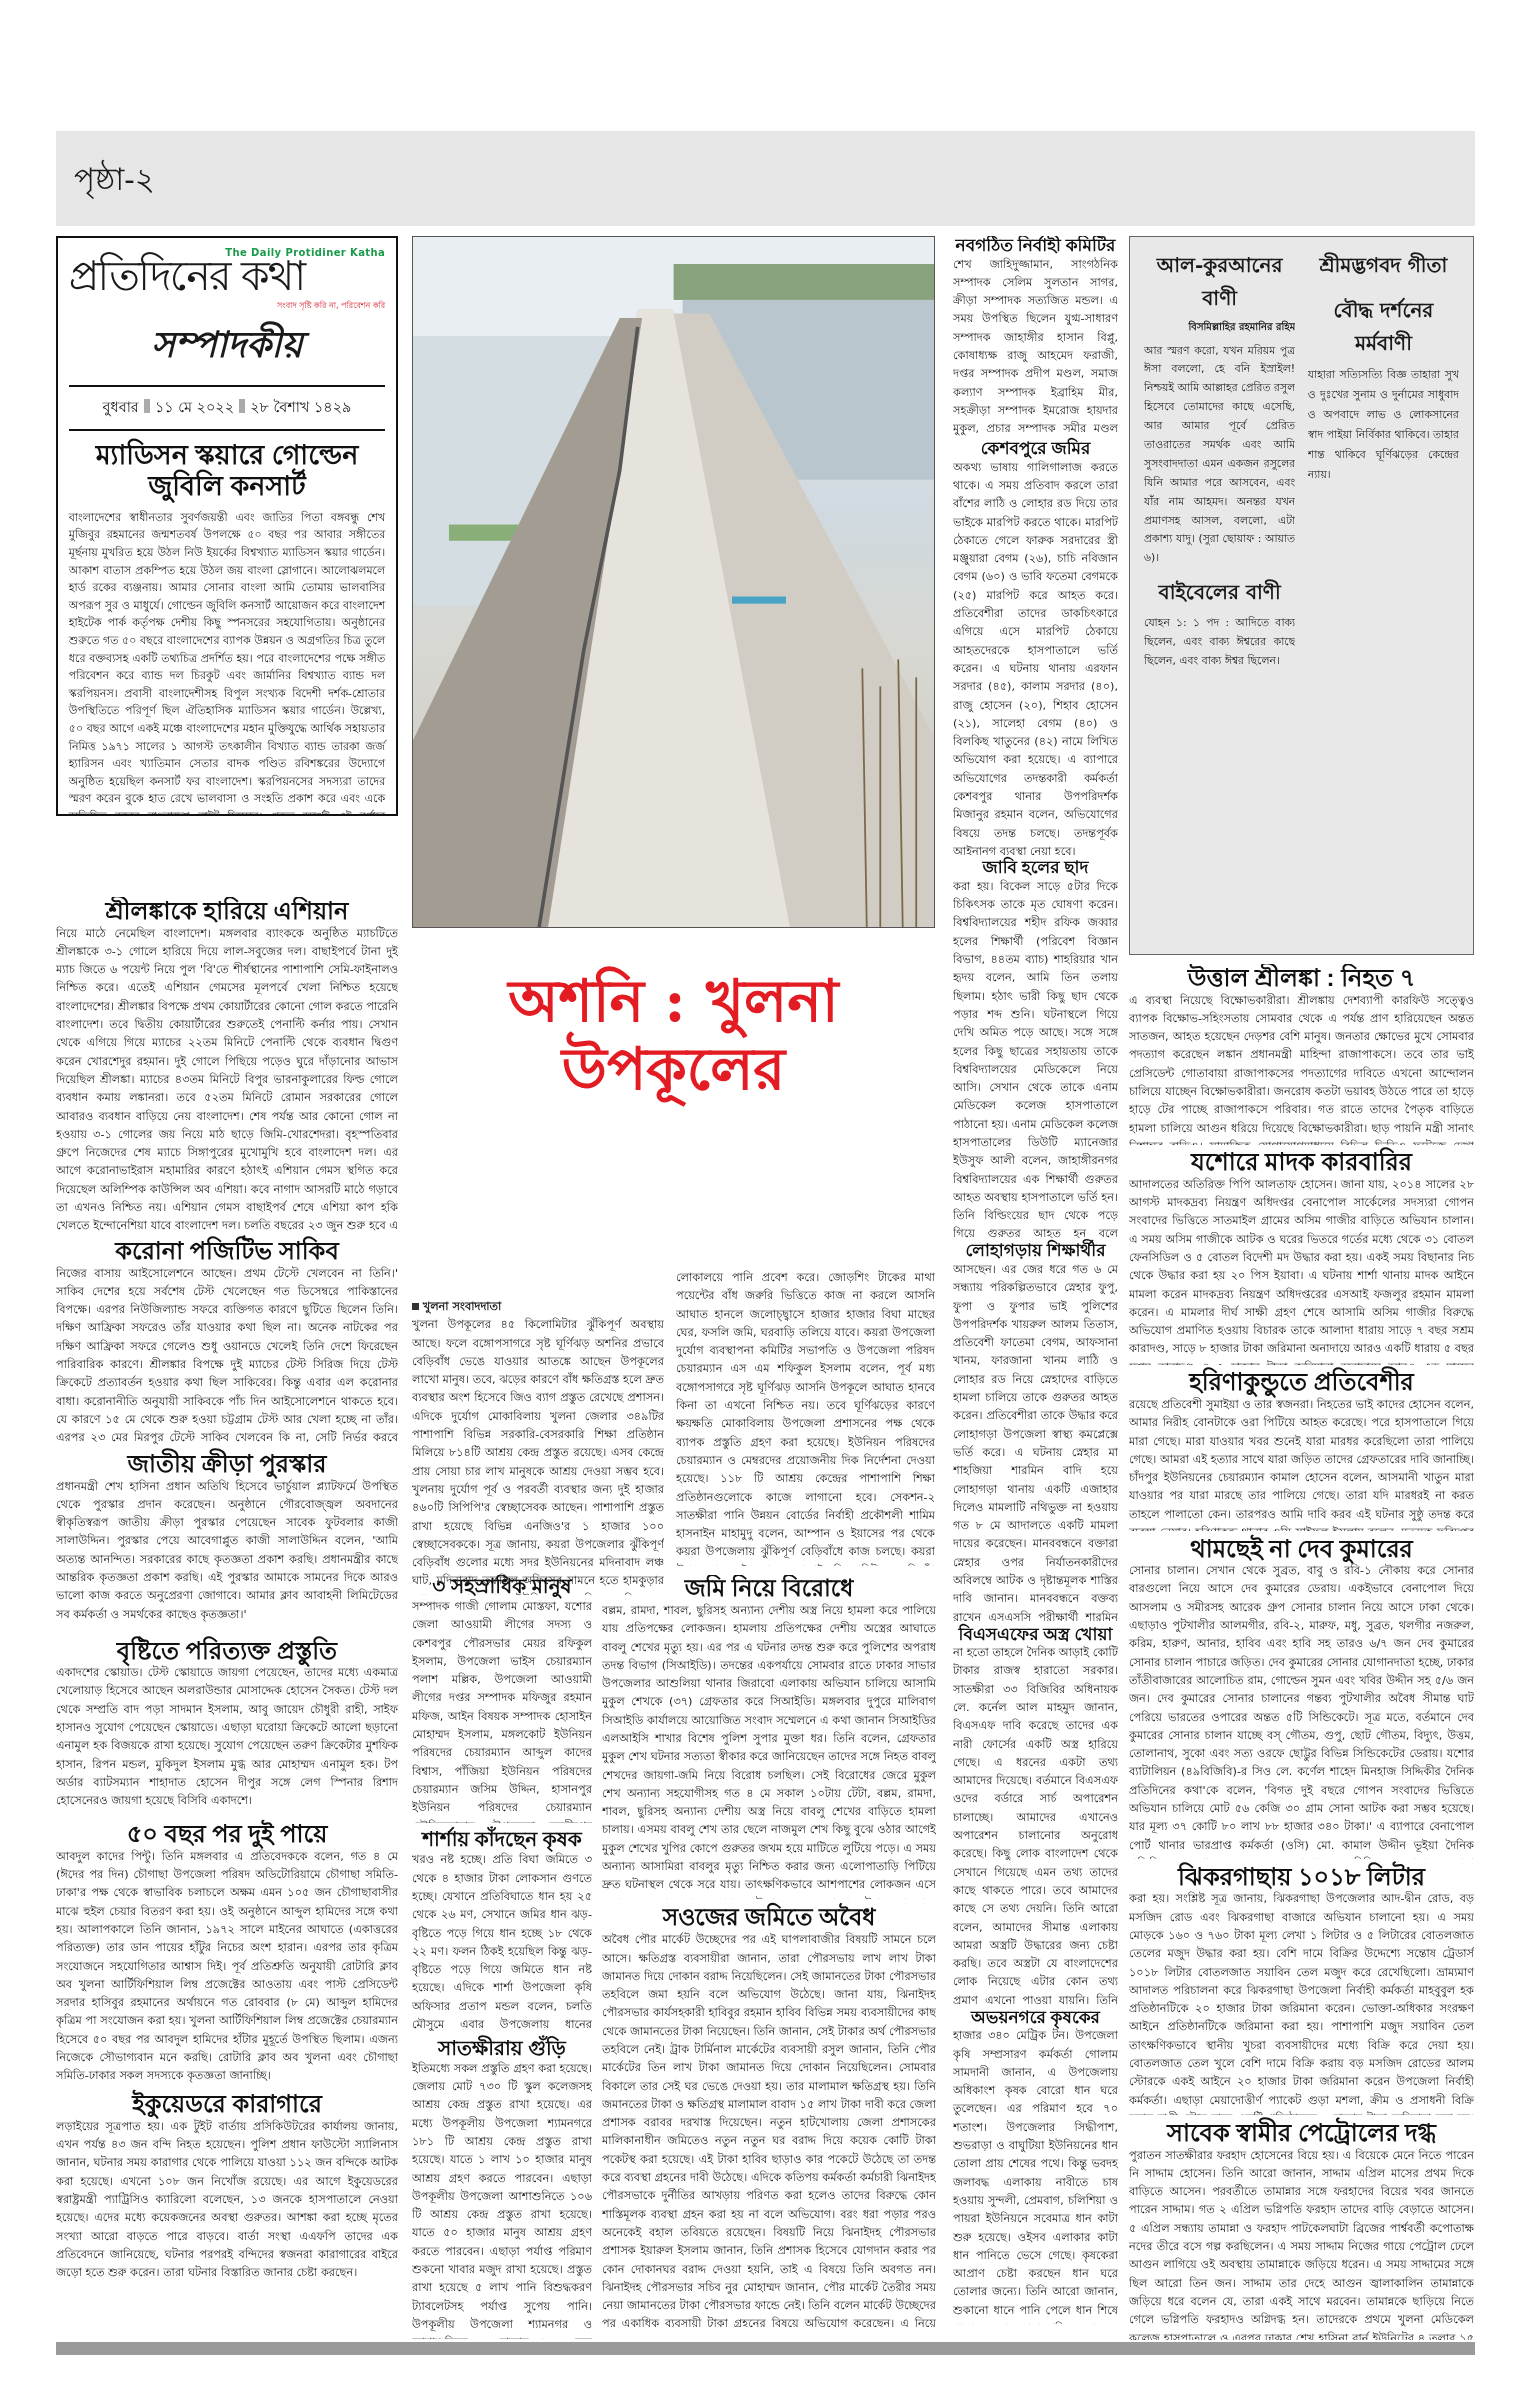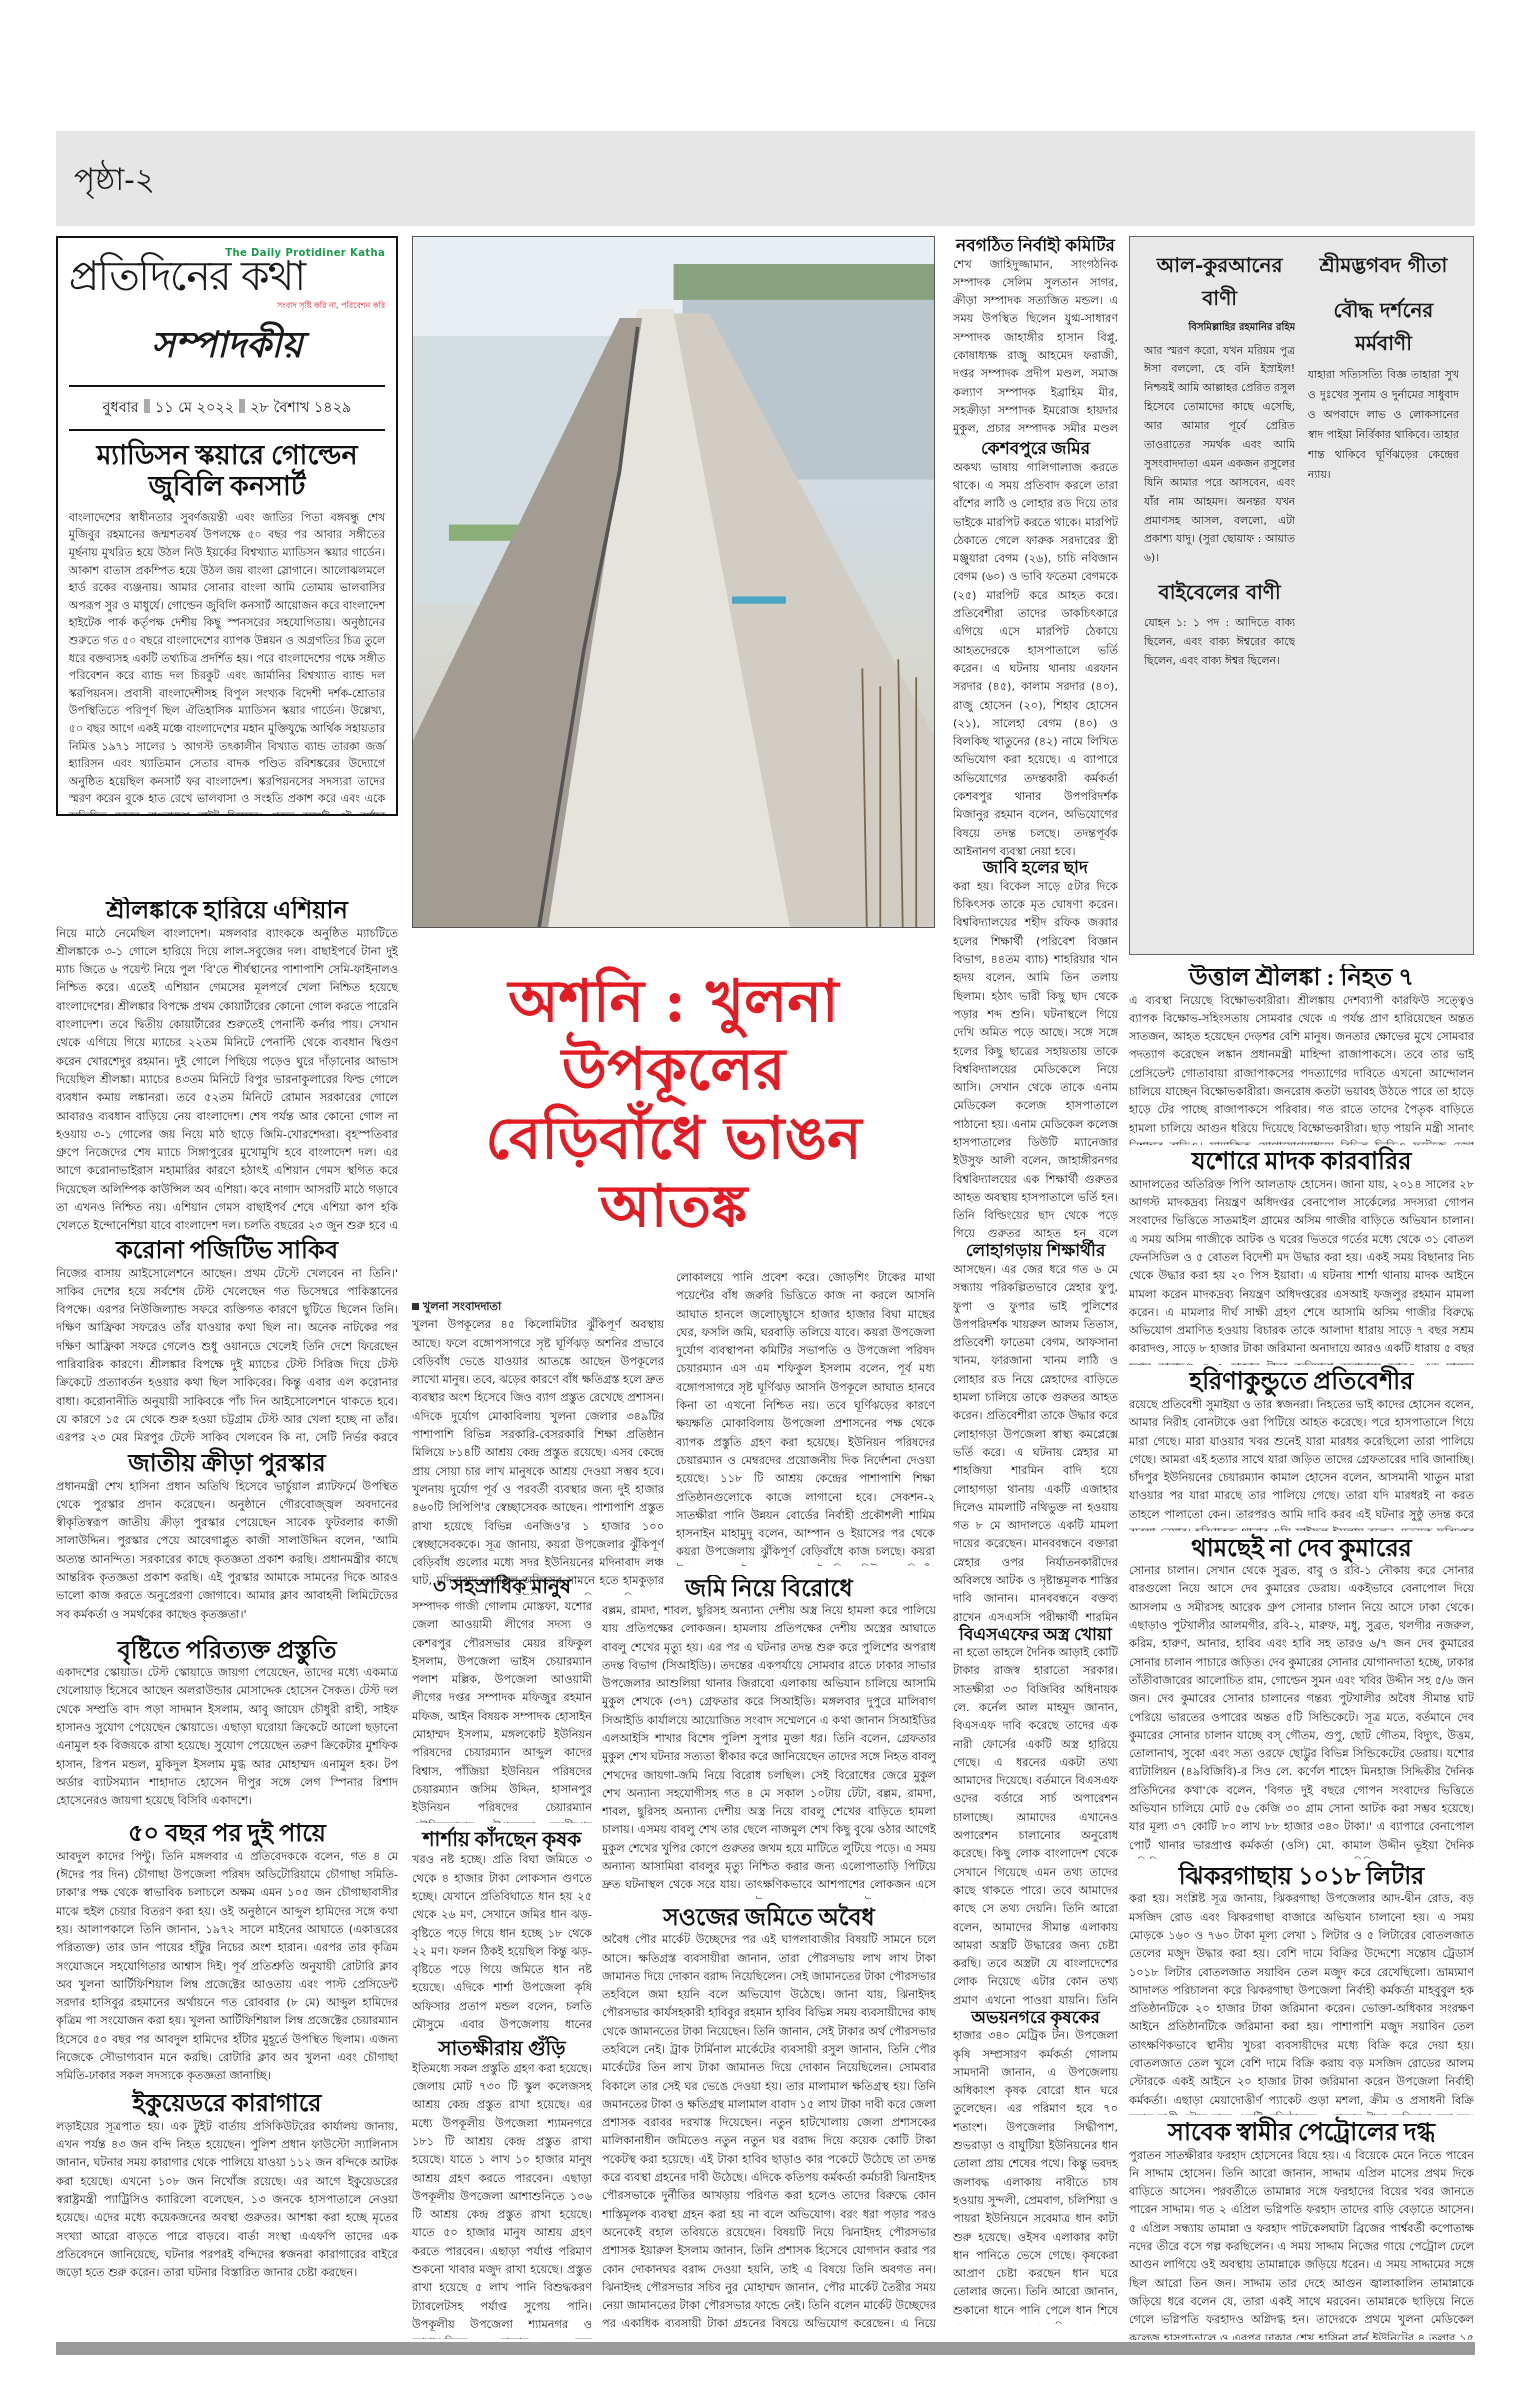--- a/index.html
+++ b/index.html
@@ -9,21 +9,21 @@
   .hdrbar{left:56px;top:131px;width:1419px;height:95px;background:#e6e6e6}
   .pageno{left:74px;top:155px;font-size:31px;font-family:"DejaVu Serif",serif}
   .editbox{left:56px;top:236px;width:342px;height:580px;border:2.7px solid #111;padding:9px 10.8px}
   .mast{font-family:"DejaVu Serif",serif;font-weight:normal;font-size:41px;line-height:1;letter-spacing:-1.8px;white-space:nowrap}
   .mast-en{font-size:10px;color:#1a9a4a;font-weight:bold;text-align:right;margin-bottom:-1.8px;letter-spacing:0.4px}
   .mast-tag{font-size:8px;color:#d42a3a;text-align:right;margin-top:1.8px}
   .edtitle{font-family:"DejaVu Serif",serif;font-style:italic;font-weight:bold;font-size:36px;text-align:center;margin:5.4px 0 7.2px}
   .rule{border-top:2.7px solid #111;margin:3.6px 0}
   .dateline{font-size:14.4px;text-align:center;padding:5.4px 0}
   .dateline .sep{display:inline-block;width:5.4px;height:14.4px;background:#aaa;margin:0 5.4px;vertical-align:-1.8px}
-  .head{font-family:Liberation Serif, serif;font-weight:bold;text-align:center;line-height:1.15;color:#111}
+  .head{font-family:Liberation Sans, sans-serif;font-weight:bold;text-align:center;line-height:1.15;color:#111}
   .body{font-size:11.3px;line-height:1.62;text-align:justify;color:#222}
   .col{overflow:hidden}
   .photo{left:412px;top:236px;width:523px;height:692px;border:0.9px solid #555;overflow:hidden;
     background:linear-gradient(180deg,#e8eef2 0%,#dfe7ec 20%,#cfd9df 40%,#d8d8d2 60%,#c8c4bc 100%)}
   .redhead{left:412px;top:967px;width:523px;color:#e31b23;font-family:"DejaVu Serif",serif;font-weight:bold;
     font-size:58px;line-height:1.18;text-align:center}
   .relbox{left:1129px;top:236px;width:345px;height:719px;background:#e8e8e8;border:1.8px solid #666;padding:9px 14px}
   .relgrid{display:flex;gap:12.6px;height:100%}
   .relcol{flex:1;overflow:hidden}
   .relhead{font-family:"DejaVu Serif",serif;font-weight:bold;font-size:20px;text-align:center;margin:3.6px 0 3.6px}
@@ -94,21 +94,20 @@
         <line x1="500" y1="480" x2="505" y2="770"></line>
         <line x1="520" y1="500" x2="520" y2="770"></line>
         <line x1="540" y1="470" x2="545" y2="770"></line>
         <line x1="560" y1="490" x2="560" y2="770"></line>
       </g>
   </svg>
 </div>
 
 <div class="abs redhead">
   <div>অশনি : খুলনা উপকূলের</div>
-  <div>বেড়িবাঁধে ভাঙন আতঙ্ক</div>
 </div>
 
 <div class="abs col" style="left:412px;top:1298px;width:252px;height:297px">
   <div class="body byline" style="font-weight:bold">খুলনা সংবাদদাতা</div>
   <div class="body" style="height:279px;overflow:hidden">খুলনা উপকূলের ৪৫ কিলোমিটার ঝুঁকিপূর্ণ অবস্থায় আছে। ফলে বঙ্গোপসাগরে সৃষ্ট ঘূর্ণিঝড় অশনির প্রভাবে বেড়িবাঁধ ভেঙে যাওয়ার আতঙ্কে আছেন উপকূলের লাখো মানুষ। তবে, ঝড়ের কারণে বাঁধ ক্ষতিগ্রস্ত হলে দ্রুত ব্যবস্থার অংশ হিসেবে জিও ব্যাগ প্রস্তুত রেখেছে প্রশাসন। এদিকে দুর্যোগ মোকাবিলায় খুলনা জেলার ৩৪৯টির পাশাপাশি বিভিন্ন সরকারি-বেসরকারি শিক্ষা প্রতিষ্ঠান মিলিয়ে ৮১৪টি আশ্রয় কেন্দ্র প্রস্তুত রয়েছে। এসব কেন্দ্রে প্রায় সোয়া চার লাখ মানুষকে আশ্রয় দেওয়া সম্ভব হবে। খুলনায় দুর্যোগ পূর্ব ও পরবর্তী ব্যবস্থার জন্য দুই হাজার ৪৬০টি সিপিপি'র স্বেচ্ছাসেবক আছেন। পাশাপাশি প্রস্তুত রাখা হয়েছে বিভিন্ন এনজিও'র ১ হাজার ১০০ স্বেচ্ছাসেবককে। সূত্র জানায়, কয়রা উপজেলার ঝুঁকিপূর্ণ বেড়িবাঁধ গুলোর মধ্যে সদর ইউনিয়নের মদিনাবাদ লঞ্চ ঘাট, মদিনাবাদ তফসিল অফিসের সামনে হতে হামকুড়ার গোড়া, মহারাজপুর ইউনিয়নের সুতির অফিস ও দশালিয়া, দক্ষিণ বেদকাশি ইউনিয়নের ঝুঁকিপূর্ণ ওয়াপদা বাঁধ গাববুনিয়া, মাটিয়াভাঙ্গা (কোবাদক ফরেস্ট অফিস থেকে ঘড়িলাল বাজার) আংটিহারা (সুইচ গেট থেকে পুলিশ ফাঁড়ি), পাতাখালি (খাসিটানা বাঁধ থেকে জোড়শিং বাজার)। উপজেলার কপোতাক্ষ ও শাকবাড়িয়া নদী-তীরবর্তী যেসব এলাকায় এখনও টেকসই বেড়িবাঁধ হয়নি। সেসব গ্রামে বসবাসকারী পরিবারগুলোর মাঝে 'আসানি' নিয়ে উদ্বেগ-উৎকণ্ঠা দেখা দিয়েছে। খুলনায় ঘূর্ণিঝড় আম্পান ও ইয়াসে ক্ষতিগ্রস্ত প্রায় ২০ হাজার পরিবারের অনেকেই এখনও মাথা তুলে দাঁড়াতে পারেননি। এর মধ্যে আরেকটি দুর্যোগের সতর্ক সংকেত তাদের ভাবিয়ে তুলেছে। তবে উপজেলা প্রশাসন বলছে ঘূর্ণিঝড় আসানি মোকাবেলায় ব্যাপক প্রস্তুতি গ্রহণ করা হয়েছে। দক্ষিণ বেদকাশি ইউনিয়নের জোড়শিং গ্রামের বাসিন্দা কামাল মোল্যা বলেন, ঘূর্ণিঝড় আইলায় তার ঘর ভেঙে নদীতে বিলিন হয়ে যায়, এরপর নতুন করে আবার একটা ঘর তৈরি করেছেন তবে সেটিও নদী ভাঙনে বিলিন হয়ে যায়। পরে তিনি চলে যান রাজামাটি। ৫ বছর পর ফিরে এসে আবারও মাথা গোজার ঠাই করেছেন। কিন্তু তার বাড়ির সামনে দিয়ে প্রবাহিত নদীতে আবারো ভাঙন দেখা দিয়েছে। যেকোন সময় জলোচ্ছ্বাসে বাঁধ ভেঙে যেতে পারে। তাই আসানির আশঙ্কায় নির্ঘুম রাত কাটাতে হচ্ছে। একই গ্রামের বাসিন্দা শিক্ষক মিলন হোসেন বলেন, নদীতে একটু জোয়ার বেশি হলে রাস্তা ছাপিয়ে</div>
 </div>
 <div class="abs col" style="left:676px;top:1269px;width:259px;height:297px">
   <div class="body" style="height:297px;overflow:hidden">লোকালয়ে পানি প্রবেশ করে। জোড়শিং টাকের মাথা পয়েন্টের বাঁধ জরুরি ভিত্তিতে কাজ না করলে আসনি আঘাত হানলে জলোচ্ছ্বাসে হাজার হাজার বিঘা মাছের ঘের, ফসলি জমি, ঘরবাড়ি তলিয়ে যাবে। কয়রা উপজেলা দুর্যোগ ব্যবস্থাপনা কমিটির সভাপতি ও উপজেলা পরিষদ চেয়ারম্যান এস এম শফিকুল ইসলাম বলেন, পূর্ব মধ্য বঙ্গোপসাগরে সৃষ্ট ঘূর্ণিঝড় আসনি উপকূলে আঘাত হানবে কিনা তা এখনো নিশ্চিত নয়। তবে ঘূর্ণিঝড়ের কারণে ক্ষয়ক্ষতি মোকাবিলায় উপজেলা প্রশাসনের পক্ষ থেকে ব্যাপক প্রস্তুতি গ্রহণ করা হয়েছে। ইউনিয়ন পরিষদের চেয়ারম্যান ও মেম্বরদের প্রয়োজনীয় দিক নির্দেশনা দেওয়া হয়েছে। ১১৮ টি আশ্রয় কেন্দ্রের পাশাপাশি শিক্ষা প্রতিষ্ঠানগুলোকে কাজে লাগানো হবে। সেকশন-২ সাতক্ষীরা পানি উন্নয়ন বোর্ডের নির্বাহী প্রকৌশলী শামিম হাসনাইন মাহামুদু বলেন, আম্পান ও ইয়াসের পর থেকে কয়রা উপজেলায় ঝুঁকিপূর্ণ বেড়িবাঁধে কাজ চলছে। কয়রা উপজেলার দুই থেকে আড়াই কিলোমিটার বেড়িবাঁধ ঝুঁকিপূর্ণ এলাকা চিহ্নিত করা হয়েছে। আমাদের প্রতিনিধিরা সে সব এলাকায় কাজ করছে। কয়রা উন্নয়ন সংগ্রাম সমন্বয় কমিটির সাধারণ সম্পাদক ইমতিয়াজ উদ্দিন বলেন, উপকূলের মানুষের দীর্ঘ দিনের দাবি টেকসই বেড়িবাঁধ। জোরালো দাবি সত্ত্বেও এখনো টেকসই বাঁধ নির্মাণ করা হয়নি। যার কারণে দুর্যোগ আসলেই আতঙ্কে বুক কাঁপে উপকূলবাসীর। তিনি বলেন, আম্পান ও ইয়াসের পর ষাট দশকের জরাজীর্ণ বেড়িবাঁধ সংস্কারে পানি উন্নয়ন বোর্ড (পাউবো) ব্যাপক কাজ করেছে। তবে কিছু এলাকায় কাজ না করায় আতঙ্কে আছেন মানুষ। বিশেষ করে ঝুঁকির মুখে রয়েছে দক্ষিণ বেদকাশি ইউনিয়নের আংটিহারা, খাসিটানা, জোড়শিং, মাটিয়াভাঙ্গা, কয়রা সদর ইউনিয়নের মদিনাবাদ লঞ্চঘাট ও মদিনাবাদ তফসিল অফিসের সামনে থেকে হামকুড়ার গড়া। মহারাজপুর ইউনিয়নের দশালিয়া ও সুতির কোণা। খুলনা পানি উন্নয়ন বোর্ডের (পাউবো) নির্বাহী প্রকৌশলী মো. আশরাফুল আলম বলেন, খুলনা উপকূলের ৮৭৫ কিলোমিটার বেড়িবাঁধের মধ্যে বর্তমানে ৪৫ কিলোমিটার ঝুঁকিপূর্ণ অবস্থায় আছে। এর মধ্যে দাকোপ, পাইকগাছা ও বটিয়াঘাটার ৬ কিলোমিটার অধিক ঝুঁকিপূর্ণ। বর্তমানে দাকোপের ৩১, ৩২ ও বটিয়াঘাটার ২৯ পোল্ডারে বাঁধে জরুরি মেরামত কাজ চলছে। ঘূর্ণিঝড়ে বাঁধ ক্ষতিগ্রস্ত হলে জরুরি অবস্থা মোকাবেলায় জিও ব্যাগ প্রস্তুত রাখা হয়েছে বলেও জানান তিনি।</div>
 </div>
 

